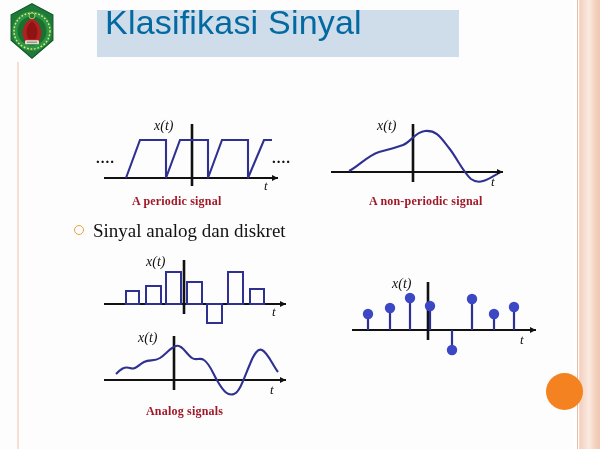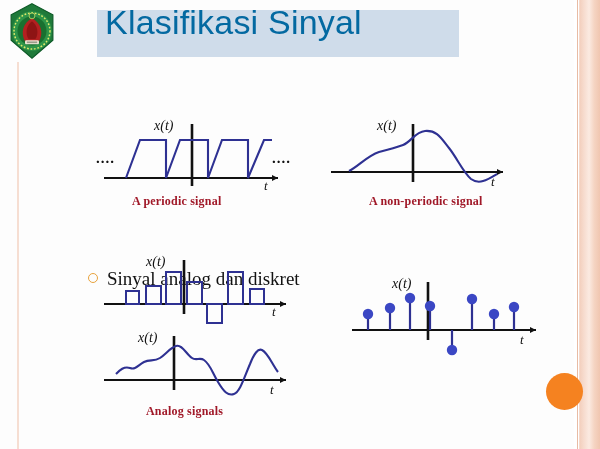--- a/index.html
+++ b/index.html
@@ -26,21 +26,21 @@
 
   
   .logo{position:absolute;left:3px;top:2px;width:58px;height:58px;}
 
   
   .bullet{position:absolute;font-size:19px;color:#121212;white-space:nowrap;
           font-family:"Liberation Serif",serif;}
   .bullet .mark{display:inline-block;width:8px;height:8px;border:1.6px solid #e8a33d;
                 border-radius:50%;margin-right:9px;vertical-align:2px;background:transparent;}
   #b1{left:84px;top:77px;}
-  #b2{left:88px;top:220px;margin-top:48px;}
+  #b2{left:74px;top:220px;}
 
   
   .plot{position:absolute;}
   .cap{position:absolute;font-family:"Liberation Serif",serif;font-weight:bold;
        font-size:12px;color:#a01828;white-space:nowrap;letter-spacing:.2px;}
   .dots{position:absolute;font-size:15px;font-weight:bold;color:#111;letter-spacing:1px;}
 </style>
 </head>
 <body>
 

